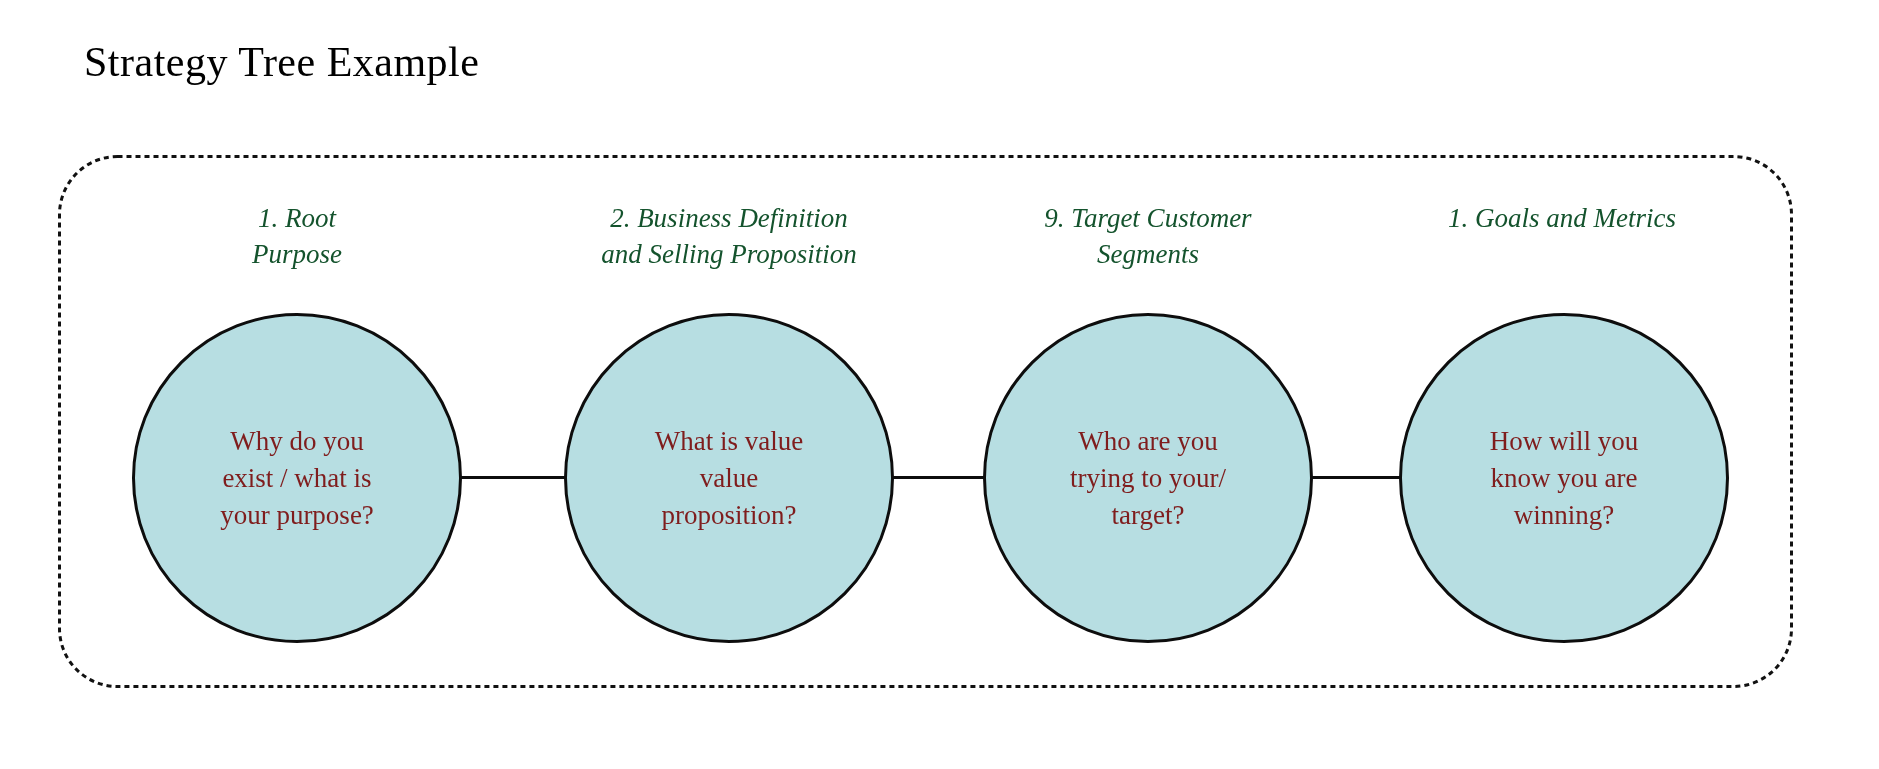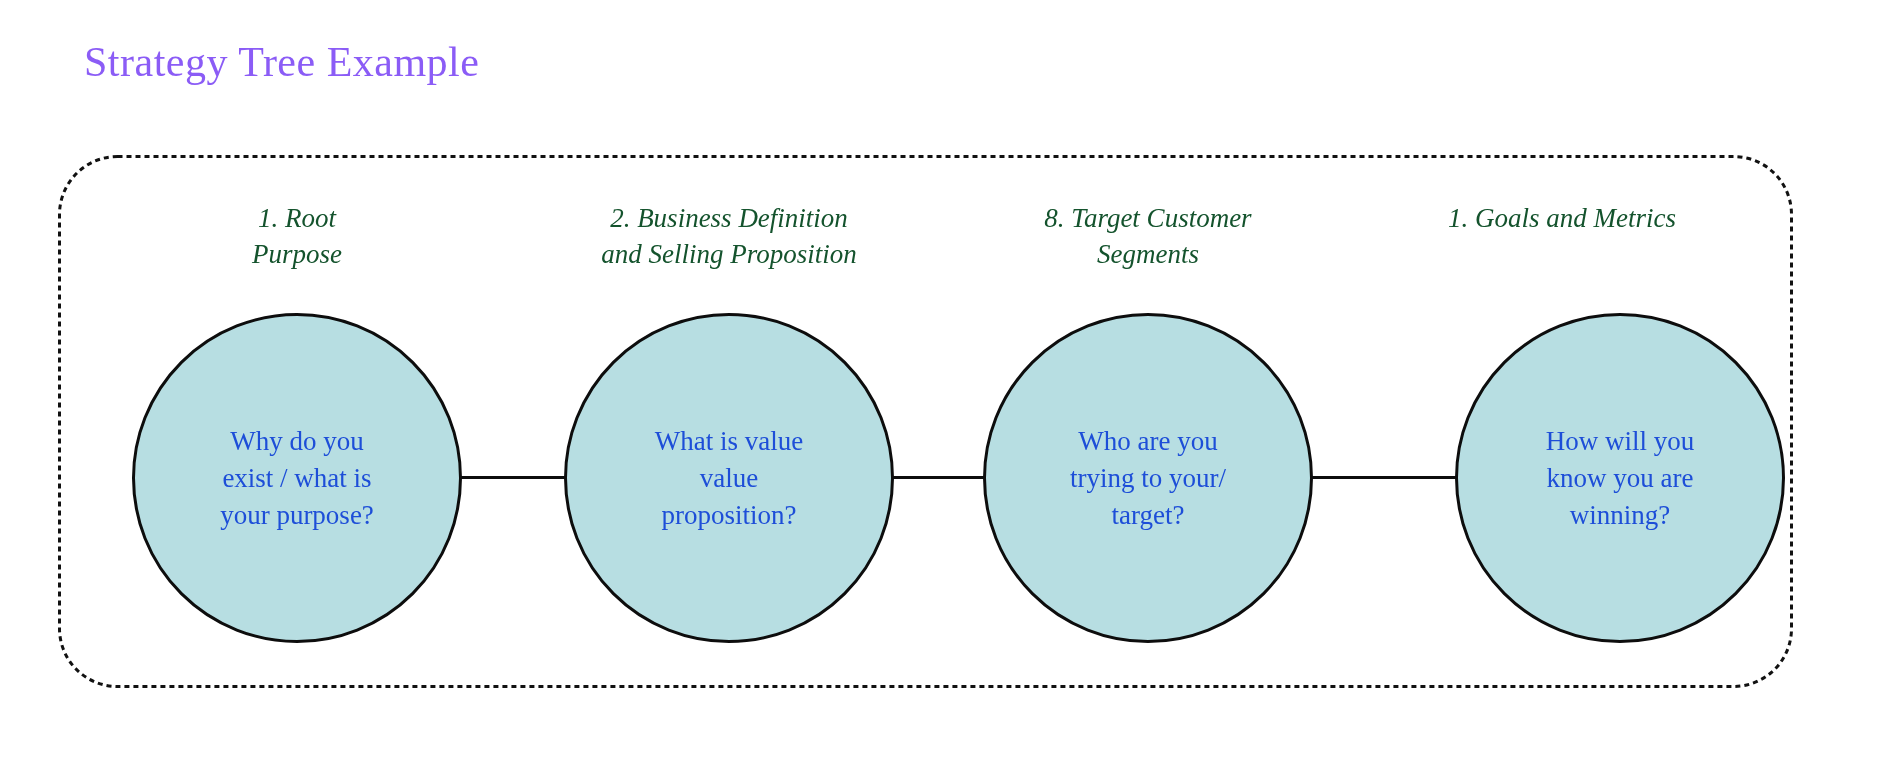--- a/index.html
+++ b/index.html
@@ -5,21 +5,21 @@
   * { margin: 0; padding: 0; box-sizing: border-box; }
   html, body { background: #ffffff; }
   body {
     width: 1879px; height: 769px;
     position: relative; overflow: hidden;
     font-family: "Liberation Serif", "DejaVu Serif", serif;
   }
   .title {
     position: absolute; left: 84px; top: 38px;
     font-size: 42px; font-weight: normal;
-    color: #8b5cf6; letter-spacing: 0.5px;
+    color: #000000; letter-spacing: 0.5px;
   }
   .frame {
     position: absolute; left: 58px; top: 155px;
     width: 1735px; height: 533px;
   }
   .frame svg { display: block; }
   .heading {
     position: absolute; top: 200px; width: 440px;
     text-align: center; font-style: italic;
     font-size: 27px; line-height: 36px;
@@ -31,27 +31,27 @@
   .heading.n4 { left: 1342px; }
   .circle {
     position: absolute; top: 313px;
     width: 330px; height: 330px;
     border-radius: 50%;
     background: #b7dee2;
     border: 3px solid #0d0d0d;
     display: flex; align-items: center; justify-content: center;
     text-align: center;
     font-size: 27px; line-height: 37px;
-    color: #1d4ed8; white-space: pre-line;
+    color: #7f1d1d; white-space: pre-line;
     z-index: 2;
   }
   .circle.n1 { left: 132px; }
   .circle.n2 { left: 564px; }
   .circle.n3 { left: 983px; }
-  .circle.n4 { left: 1455px; }
+  .circle.n4 { left: 1399px; }
   .connector {
     position: absolute; top: 476px; height: 3px;
     background: #0d0d0d; z-index: 1;
   }
   .connector.c12 { left: 297px; width: 432px; }
   .connector.c23 { left: 729px; width: 419px; }
   .connector.c34 { left: 1148px; width: 414px; }
 </style>
 </head>
 <body>
@@ -67,21 +67,21 @@
   </div>
 
   <div class="connector c12"></div>
   <div class="connector c23"></div>
   <div class="connector c34"></div>
 
   <div class="heading n1">1. Root
 Purpose</div>
   <div class="heading n2">2. Business Definition
 and Selling Proposition</div>
-  <div class="heading n3">8. Target Customer
+  <div class="heading n3">9. Target Customer
 Segments</div>
   <div class="heading n4">1. Goals and Metrics</div>
 
   <div class="circle n1">Why do you
 exist / what is
 your purpose?</div>
   <div class="circle n2">What is value
 value
 proposition?</div>
   <div class="circle n3">Who are you

